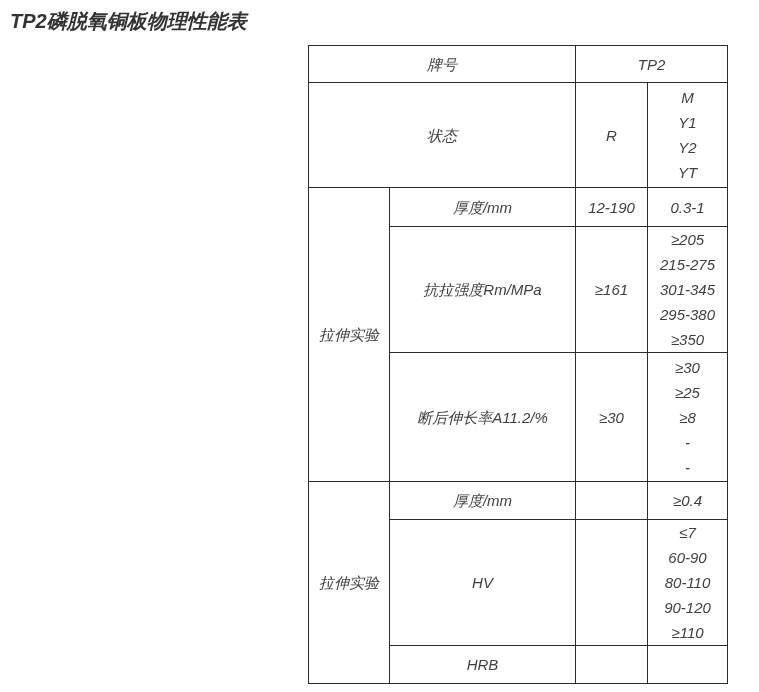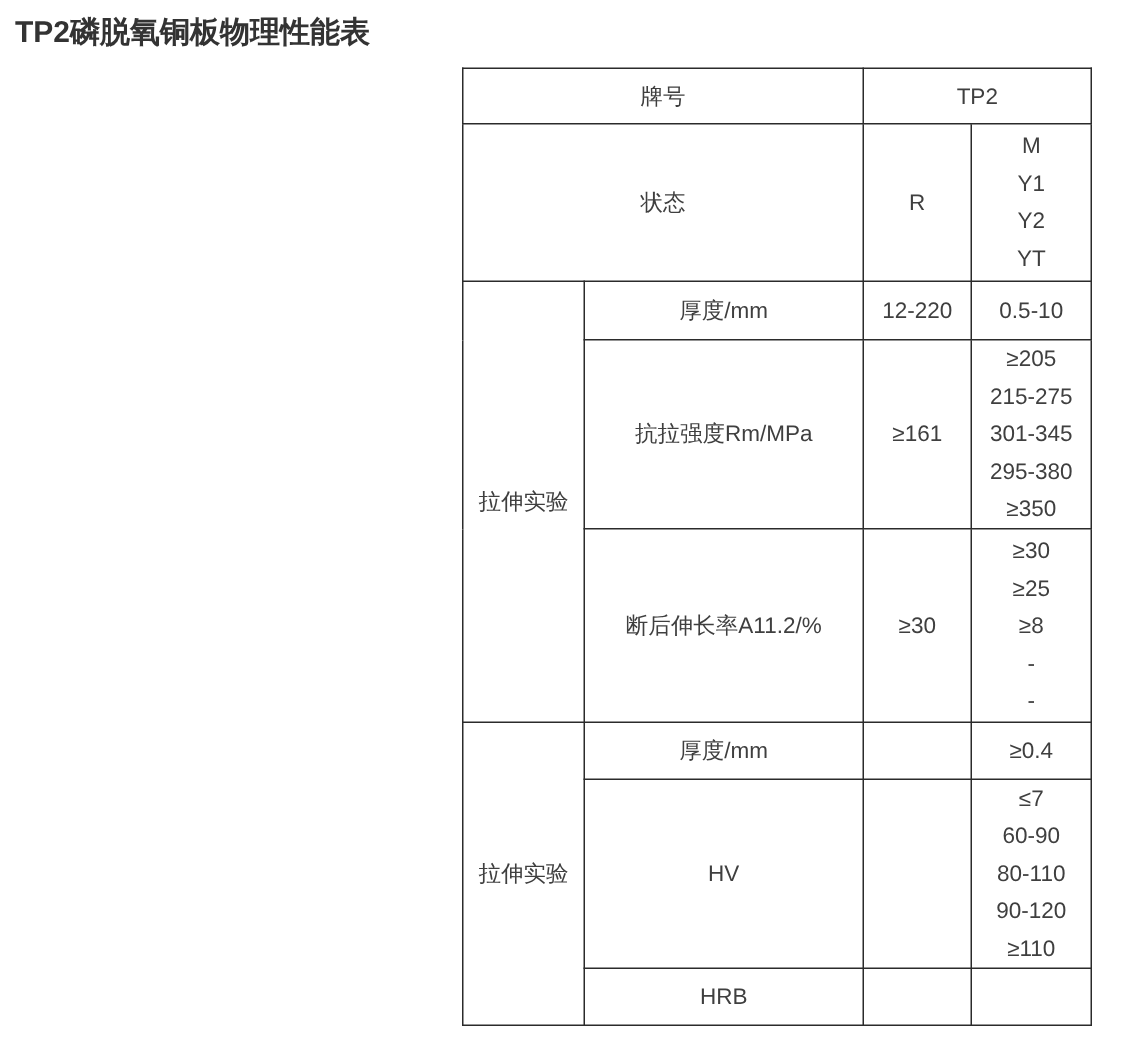--- a/index.html
+++ b/index.html
@@ -2,21 +2,21 @@
 <html><head>
 <meta charset="utf-8">
 <style>
   * { margin: 0; padding: 0; box-sizing: border-box; }
   html, body {
     width: 759px; height: 692px;
     background: #ffffff;
     font-family: "Liberation Sans", sans-serif;
     overflow: hidden;
   }
-  .page { position: relative; width: 759px; height: 692px; }
+  .page { position: relative; width: 759px; height: 692px; font-style: italic; }
   .title {
     position: absolute;
     left: 10px; top: 8px;
     font-size: 20px;
     font-weight: bold;
     color: #333333;
     letter-spacing: 0px;
   }
   table.spec-table {
     position: absolute;
@@ -65,22 +65,22 @@
         <td colspan="2">状态</td>
         <td>R</td>
         <td>M
 Y1
 Y2
 YT</td>
       </tr>
       <tr class="h39">
         <td rowspan="3">拉伸实验</td>
         <td>厚度/mm</td>
-        <td>12-220</td>
-        <td>0.5-10</td>
+        <td>12-190</td>
+        <td>0.3-1</td>
       </tr>
       <tr class="h126">
         <td>抗拉强度Rm/MPa</td>
         <td>≥161</td>
         <td>≥205
 215-275
 301-345
 295-380
 ≥350</td>
       </tr>

